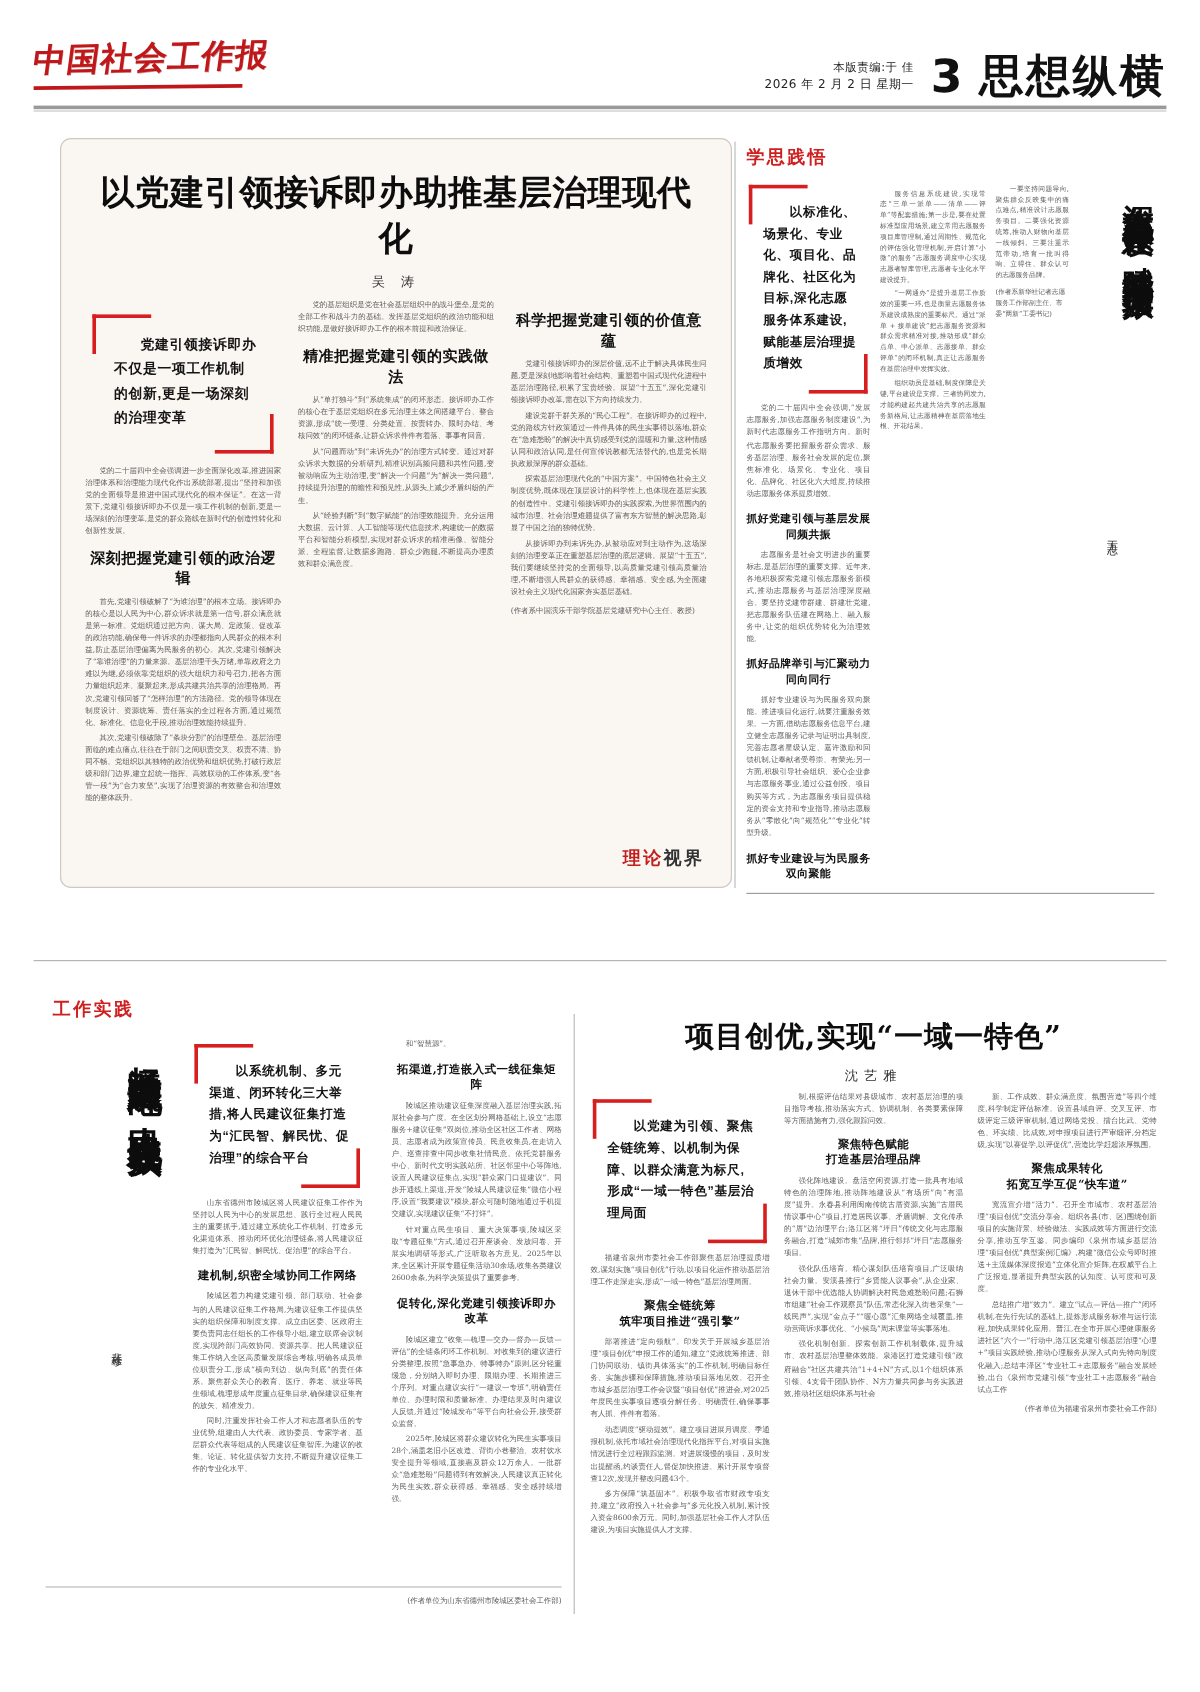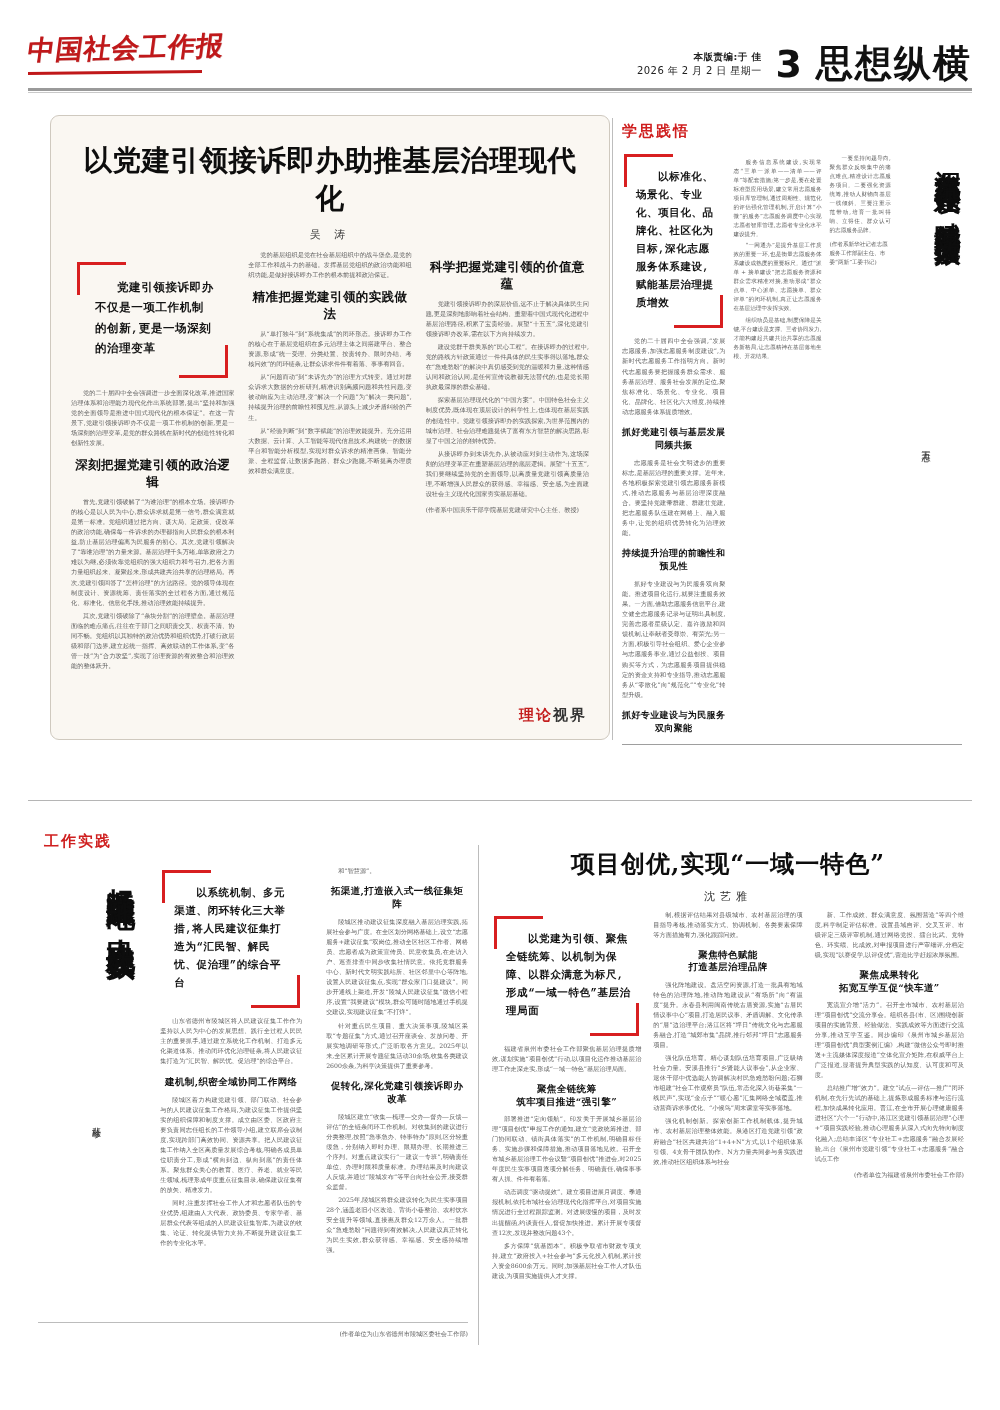--- a/index.html
+++ b/index.html
@@ -22,21 +22,21 @@
     font-family:"DejaVu Serif","Liberation Serif",serif;
     font-size:27px; font-weight:700; color:#c0181a;
     letter-spacing:1px;
     transform:skewX(-9deg) rotate(-1.5deg);
     text-shadow:0.5px 0.5px 0 rgba(150,20,20,.45);
   }
   .logo-underline { height:3px; background:#c0181a; margin-top:5px; width:174px;
                     transform:rotate(-0.6deg); }
   .head-right { display:flex; align-items:flex-end; gap:14px; }
   .head-meta { text-align:right; line-height:1.45; padding-bottom:4px; }
-  .head-editor { font-size:9.5px; color:#222; letter-spacing:.5px;font-weight:bold; }
+  .head-editor { font-size:9.5px; color:#222; letter-spacing:.5px; }
   .head-date  { font-size:10px;  color:#222; letter-spacing:.4px; }
   .head-pageno {
     font-family:"DejaVu Sans","Liberation Sans",sans-serif;
     font-size:38px; font-weight:700; line-height:.96; color:#111;
   }
   .head-section {
     font-size:37px; font-weight:700; letter-spacing:2px; line-height:.96; color:#111;
   }
   .masthead-rule { height:3px; background:#9a9a9a; margin:6px 0 0 0; }
   .masthead-rule2 { height:1px; background:#c9c9c9; margin-top:1px; }
@@ -69,21 +69,21 @@
          font-family:"DejaVu Serif","Liberation Serif",serif; }
 
   
   .pq { position:relative; padding:16px 14px 18px 18px; margin:12px 6px 10px 6px; }
   .pq::before, .pq::after {
     content:""; position:absolute; width:46px; height:30px;
   }
   .pq::before { top:0; left:0;  border-top:3px solid #d81f20; border-left:3px solid #d81f20; }
   .pq::after  { bottom:0; right:0; border-bottom:3px solid #d81f20; border-right:3px solid #d81f20; }
   .pq-inner {
-    font-family:Liberation Mono, monospace;
+    font-family:Liberation Sans, sans-serif;
     font-weight:700; font-size:11.5px; line-height:1.78; color:#141414;
     text-indent:22px; letter-spacing:.6px;
   }
 
   
   .feature {
     position:absolute; left:50px; top:115px; width:560px; height:625px;
     background:#faf7f2; border:1px solid #cfc9bf; border-radius:9px;
     padding:26px 20px 14px 20px; overflow:hidden;
   }
@@ -216,21 +216,21 @@
   <div class="topright">
     <div style="position:absolute;left:0;top:0;" class="redlabel">学思践悟</div>
     <div class="tr-body" style="padding-top:28px;">
       <div class="tr-colA">
         <div class="pq" style="margin:4px 2px 8px 2px;padding:14px 8px 16px 12px;">
           <div class="pq-inner" style="font-size:10.5px;line-height:1.72;">以标准化、场景化、专业化、项目化、品牌化、社区化为目标,深化志愿服务体系建设,赋能基层治理提质增效</div>
         </div>
         <p class="para nowrapcj">党的二十届四中全会强调,“发展志愿服务,加强志愿服务制度建设”,为新时代志愿服务工作指明方向。新时代志愿服务要把握服务群众需求、服务基层治理、服务社会发展的定位,聚焦标准化、场景化、专业化、项目化、品牌化、社区化六大维度,持续推动志愿服务体系提质增效。</p>
         <div class="subhead" style="font-size:9px;">抓好党建引领与基层发展同频共振</div>
         <p class="para nowrapcj">志愿服务是社会文明进步的重要标志,是基层治理的重要支撑。近年来,各地积极探索党建引领志愿服务新模式,推动志愿服务与基层治理深度融合。要坚持党建带群建、群建壮党建,把志愿服务队伍建在网格上、融入服务中,让党的组织优势转化为治理效能。</p>
-        <div class="subhead" style="font-size:9px;">持续提升治理的前瞻性和预见性</div>
+        <div class="subhead" style="font-size:9px;">抓好品牌举引与汇聚动力同向同行</div>
         <p class="para nowrapcj">抓好专业建设与为民服务双向聚能。推进项目化运行,就要注重服务效果。一方面,借助志愿服务信息平台,建立健全志愿服务记录与证明出具制度,完善志愿者星级认定、嘉许激励和回馈机制,让奉献者受尊崇、有荣光;另一方面,积极引导社会组织、爱心企业参与志愿服务事业,通过公益创投、项目购买等方式，为志愿服务项目提供稳定的资金支持和专业指导,推动志愿服务从“零散化”向“规范化”“专业化”转型升级。</p>
         <div class="subhead" style="font-size:9px;">抓好专业建设与为民服务双向聚能</div>
       </div>
       <div class="tr-colB">
         <p class="para tiny nowrapcj">服务信息系统建设,实现常态“三单一派单——清单——评单”等配套措施;第一步是,要在处置标准型应用场景,建立常用志愿服务项目库管理制,通过周期性、规范化的评估强化管理机制,开启计算“小微”的服务”志愿服务调度中心实现志愿者智库管理,志愿者专业化水平建设提升。</p>
         <p class="para tiny nowrapcj">“一网通办”是提升基层工作质效的重要一环,也是衡量志愿服务体系建设成熟度的重要标尺。通过“派单 + 接单建设”把志愿服务资源和群众需求精准对接,推动形成“群众点单、中心派单、志愿接单、群众评单”的闭环机制,真正让志愿服务在基层治理中发挥实效。</p>
         <p class="para tiny nowrapcj">组织动员是基础,制度保障是关键,平台建设是支撑。三者协同发力,才能构建起共建共治共享的志愿服务新格局,让志愿精神在基层落地生根、开花结果。</p>
       </div>
       <div class="tr-colC">
         <p class="para tiny nowrapcj">一要坚持问题导向,聚焦群众反映集中的痛点难点,精准设计志愿服务项目。二要强化资源统筹,推动人财物向基层一线倾斜。三要注重示范带动,培育一批叫得响、立得住、群众认可的志愿服务品牌。</p>

